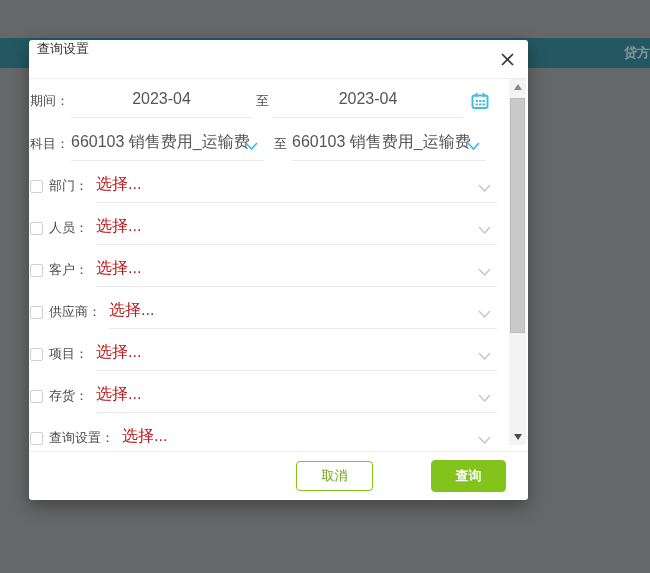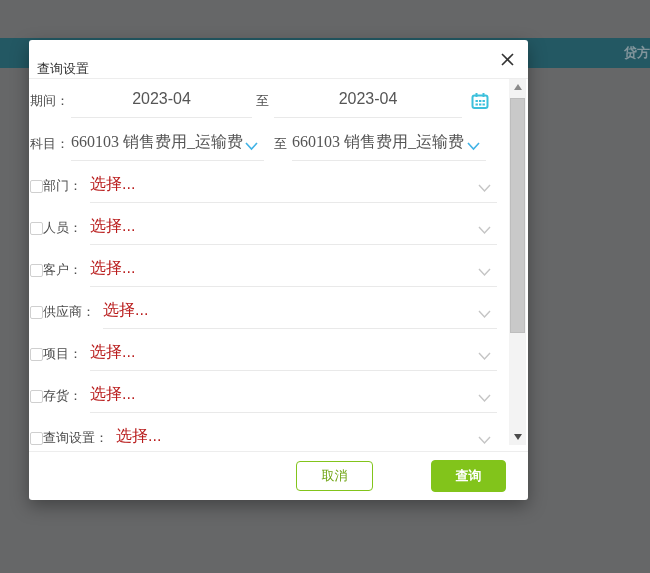--- a/index.html
+++ b/index.html
@@ -21,38 +21,38 @@
   }
   
   .dialog {
     position: absolute; left: 29px; top: 40px; width: 499px; height: 460px;
     background: #ffffff; border-radius: 3px;
     box-shadow: 0 6px 18px rgba(0,0,0,0.35);
   }
   .dialog-header {
     position: absolute; left: 0; top: 0; width: 100%; height: 39px;
     border-bottom: 1px solid #ededed;
-    display: flex; align-items: flex-end; font-family: Liberation Mono, monospace;
+    display: flex; align-items: flex-start; font-family: Liberation Mono, monospace;
   }
   .dialog-title { font-size: 13px; color: #333; margin-left: 8px; }
   .close-btn {
     position: absolute; right: 10px; top: 8px; width: 22px; height: 22px;
     display: flex; align-items: center; justify-content: center; cursor: pointer;
   }
   
   .dialog-body {
     position: absolute; left: 0; top: 39px; width: 480px; height: 366px;
     overflow: hidden;
   }
   .row {
     display: flex; align-items: center;
     padding-left: 1px; padding-right: 12px;
   }
   .row-period { height: 44px; }
-  .row-subject { height: 42px; font-family: Liberation Serif, serif; }
+  .row-subject { height: 42px; }
   .row-filter { height: 42px; }
   .form-label { font-size: 13px; color: #4d4d4d; white-space: nowrap; flex: none; }
   .to-word { font-size: 13px; color: #4d4d4d; flex: none; }
   .field {
     position: relative; height: 34px; border-bottom: 1px solid #e9e9e9;
     flex: none;
   }
   .field .field-text {
     display: block; line-height: 29px; font-size: 16px; color: #555;
     white-space: nowrap; overflow: hidden;
@@ -68,21 +68,21 @@
   
   .f-subj-from { width: 193px; margin-left: 2px; }
   .f-subj-to   { width: 194px; margin-left: 5px; }
   .row-subject .to-word { margin-left: 10px; }
   
   .checkbox {
     appearance: none; -webkit-appearance: none;
     width: 13px; height: 13px; border: 1px solid #cfcfcf; border-radius: 2px;
     background: #fff; flex: none; margin: 0; cursor: pointer;
   }
-  .row-filter .form-label { }
+  .row-filter .form-label { margin-left: 6px; }
   .f-filter { flex: 1 1 auto; margin-left: 8px; }
   
   .scrollbar {
     position: absolute; right: 2px; top: 39px; width: 17px; height: 366px;
     background: #f3f3f3;
   }
   .sb-btn { position: absolute; left: 0; width: 17px; height: 16px; background: #f3f3f3;
     display: flex; align-items: center; justify-content: center; cursor: pointer; }
   .sb-up { top: 0; }
   .sb-down { bottom: 0; }

